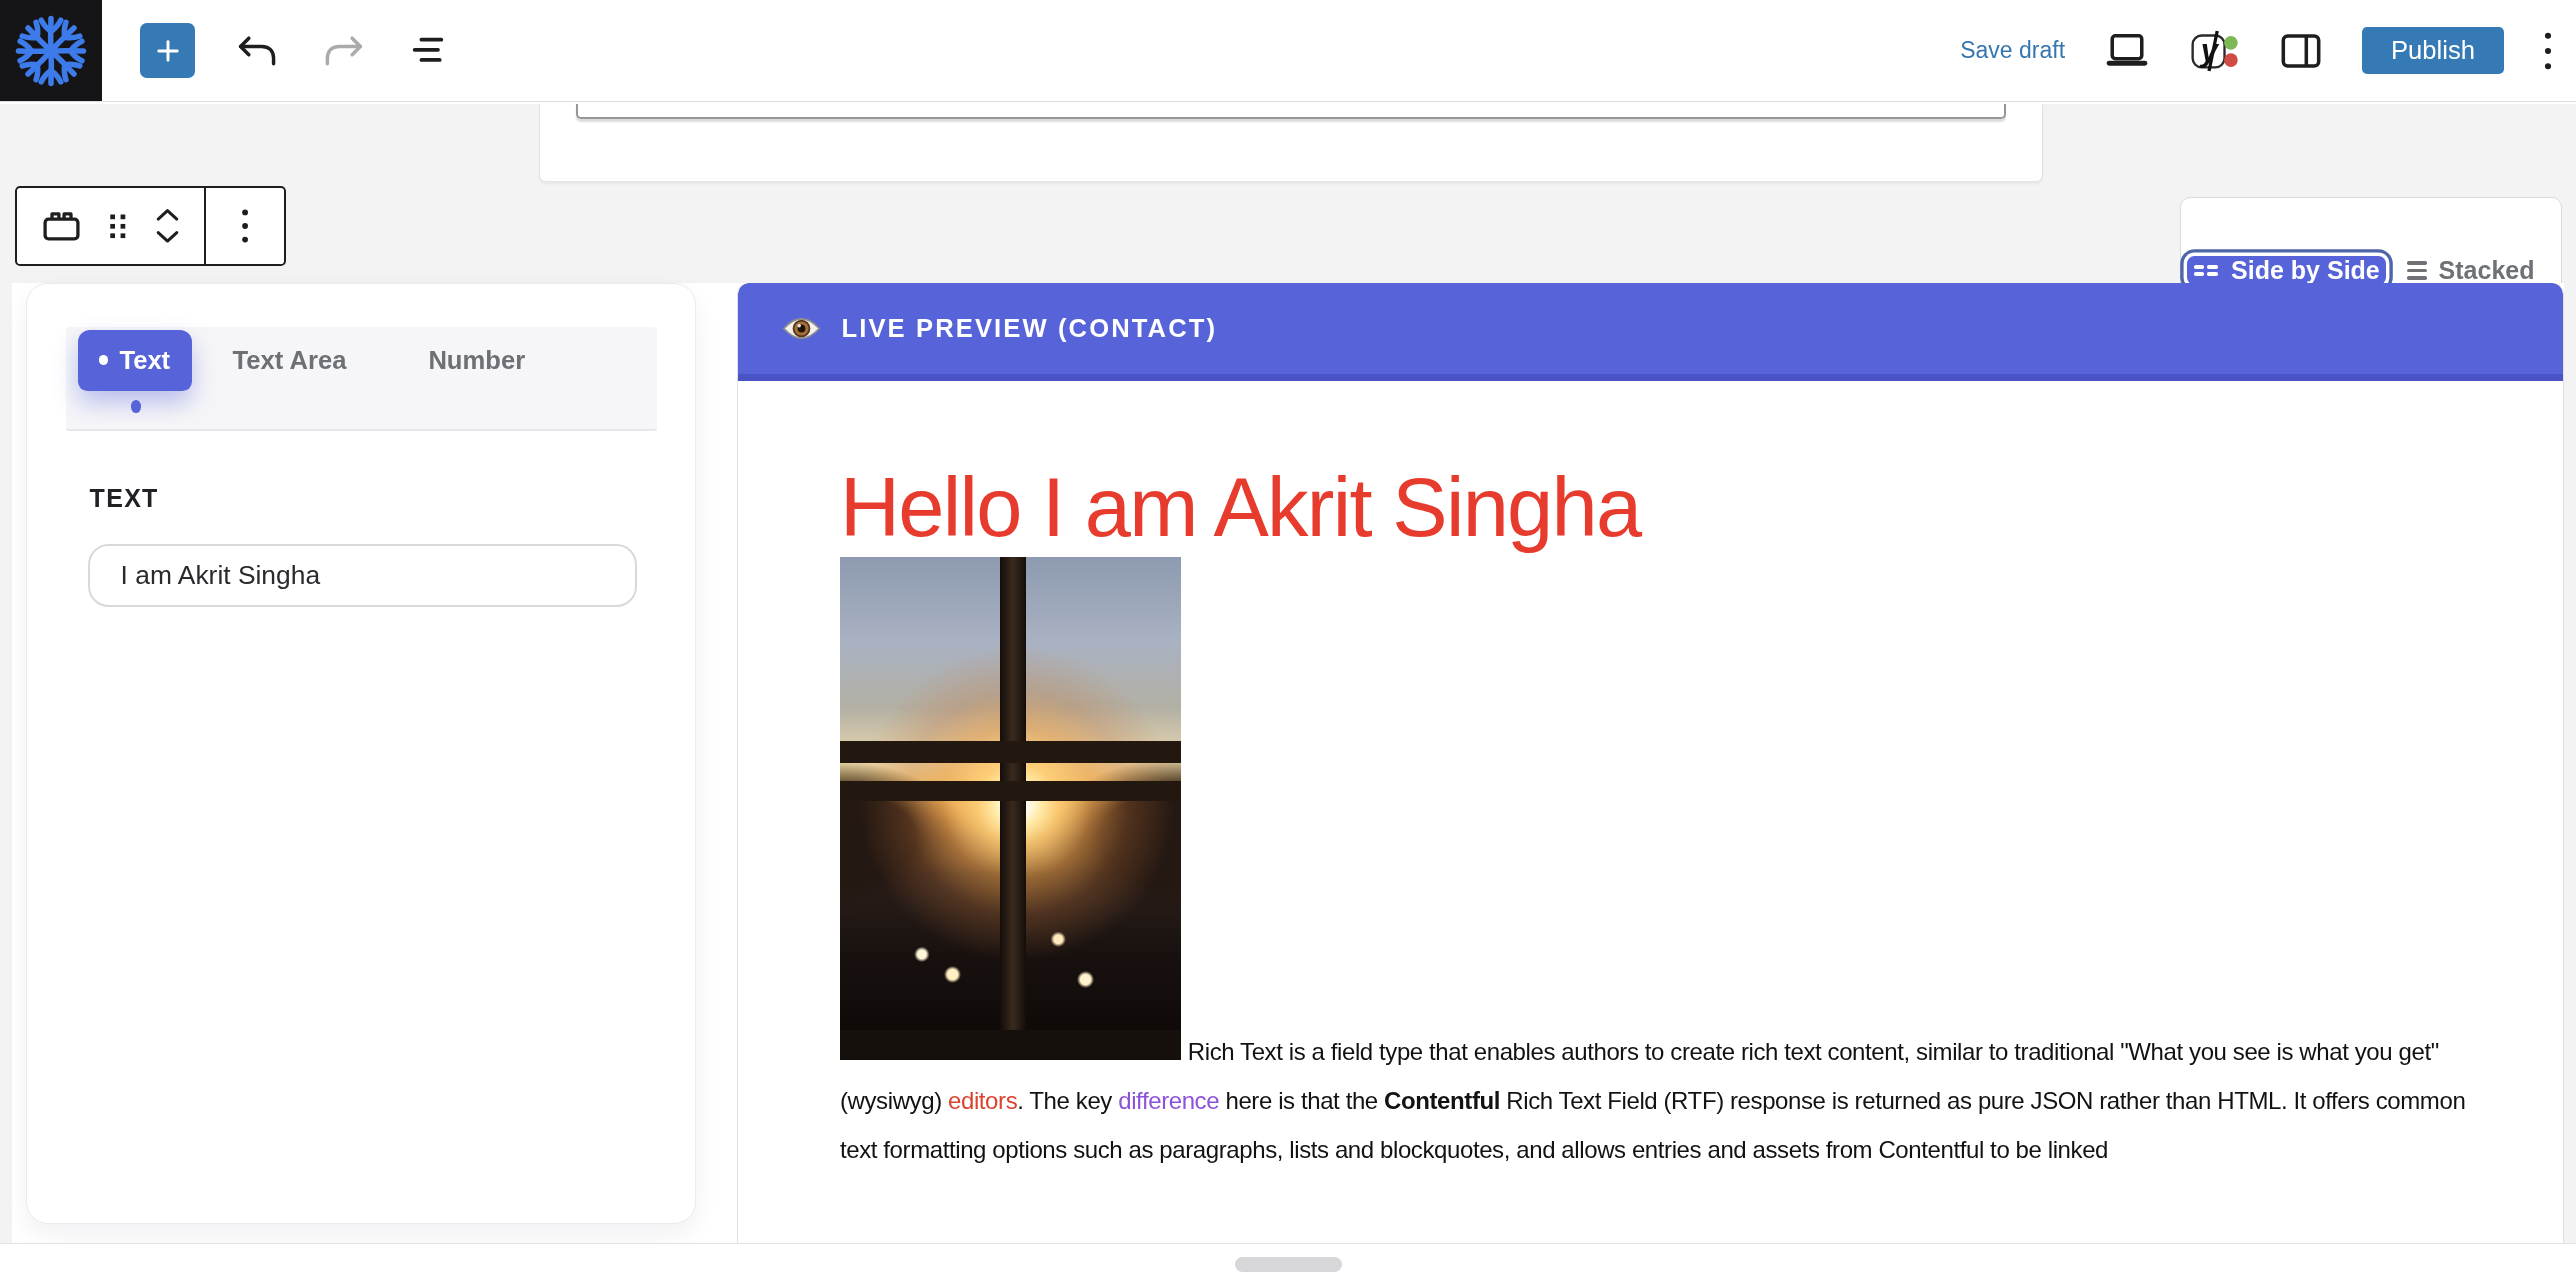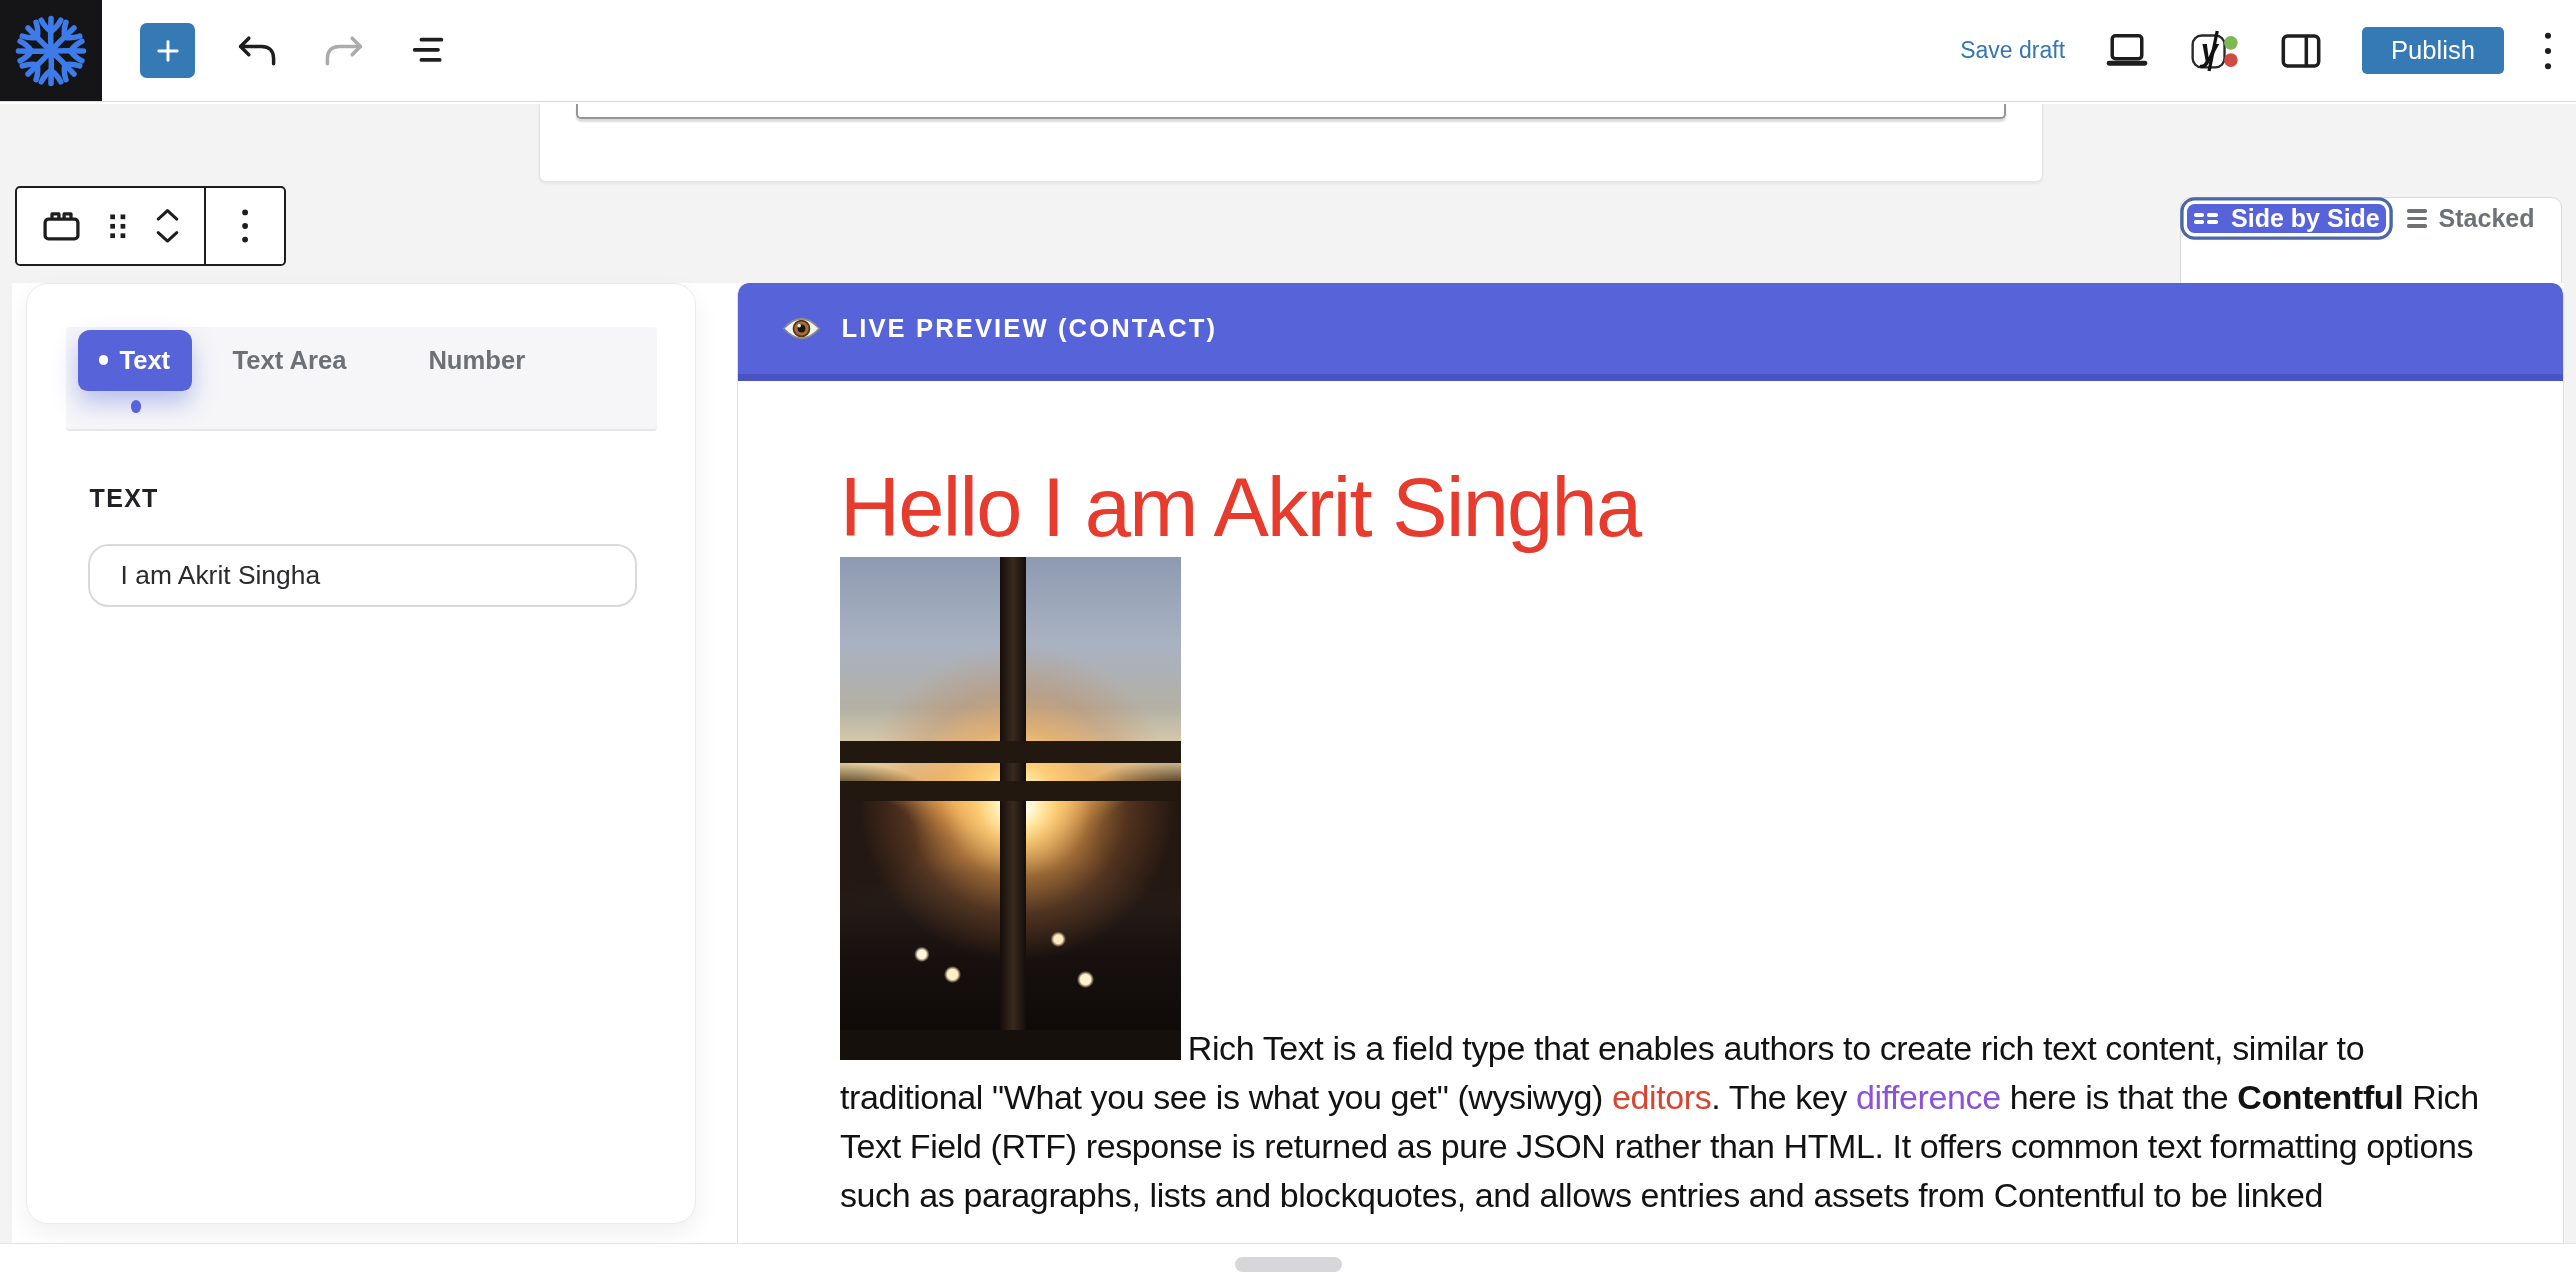--- a/index.html
+++ b/index.html
@@ -66,21 +66,21 @@
   }
   .bt-group { display:flex; align-items:center; justify-content:space-evenly; flex:1; }
   .bt-sep { width:2.6px; background:#1e1e1e; }
   .bt-more { width:78px; display:flex; align-items:center; justify-content:center; }
   .bt-btn { background:none; border:none; cursor:pointer; display:flex; align-items:center; justify-content:center; padding:0; }
   .mover { display:flex; flex-direction:column; gap:8.5px; }
 
   
   .layout-toggle {
     position:absolute; right:13.6px; top:93px; width:382px; height:95px; background:#fff;
-    border:1.7px solid #d9d9de; border-radius:10.2px; display:flex; align-items:flex-start; padding:6px;
+    border:1.7px solid #d9d9de; border-radius:10.2px; display:flex; align-items:flex-end; padding:6px;
   }
   .btn-sbs {
     flex:1.08; background:#5663d9; border:none; border-radius:7.7px; cursor:pointer;
     display:flex; align-items:center; justify-content:center; gap:13.6px;
     color:#fff; font-size:25px; font-weight:bold; font-family:"Liberation Sans",sans-serif;
     box-shadow:0 0 0 3.4px #ffffff, 0 0 0 6.8px #4c66a8;
   }
   .btn-stacked {
     flex:0.92; background:none; border:none; cursor:pointer;
     display:flex; align-items:center; justify-content:center; gap:12px;
@@ -131,21 +131,21 @@
     border-left:1.7px solid #e0e0e3; border-right:1.7px solid #e0e0e3;
     border-radius:12px 12px 0 0; overflow:hidden;
   }
   .pv-header {
     height:98px; background:#5663d9; border-bottom:7.7px solid #4a53c6; border-radius:10.2px 10.2px 0 0;
     display:flex; align-items:center; gap:20.5px; padding-left:44px;
   }
   .pv-title { color:#fff; font-size:25.6px; font-weight:bold; letter-spacing:2.1px; }
   .pv-content { padding:0 60px 0 102px; }
   .pv-heading { margin-top:85px; font-size:83px; font-weight:400; letter-spacing:-1.7px; color:#e63b2d; line-height:1.02; }
-  .pv-paragraph { margin-top:6.8px; font-size:34px; line-height:49px; color:#121212; letter-spacing:-0.4px; }
+  .pv-paragraph { margin-top:6.8px; font-size:24px; line-height:49px; color:#121212; letter-spacing:-0.4px; }
 
   .photo {
     display:inline-block; width:341px; height:503px; margin-right:6.8px; position:relative; overflow:hidden;
     background:
       radial-gradient(circle at 24% 79%, #fff6d8 0 4.3px, rgba(255,246,216,0) 7.7px),
       radial-gradient(circle at 33% 83%, #ffefc2 0 5.1px, rgba(255,239,194,0) 8.5px),
       radial-gradient(circle at 64% 76%, #ffe9bd 0 4.3px, rgba(255,233,189,0) 7.7px),
       radial-gradient(circle at 72% 84%, #fff2cc 0 5.1px, rgba(255,242,204,0) 8.5px),
       radial-gradient(circle at 52% 49%, #fffceb 0 12px, #ffeaa6 24px, rgba(255,205,115,.9) 41px, rgba(238,160,73,.55) 75px, rgba(198,118,60,.28) 111px, rgba(198,118,60,0) 158px),
       radial-gradient(ellipse 128px 77px at 0% 56%, #241812 0 60%, rgba(36,24,18,0) 100%),

